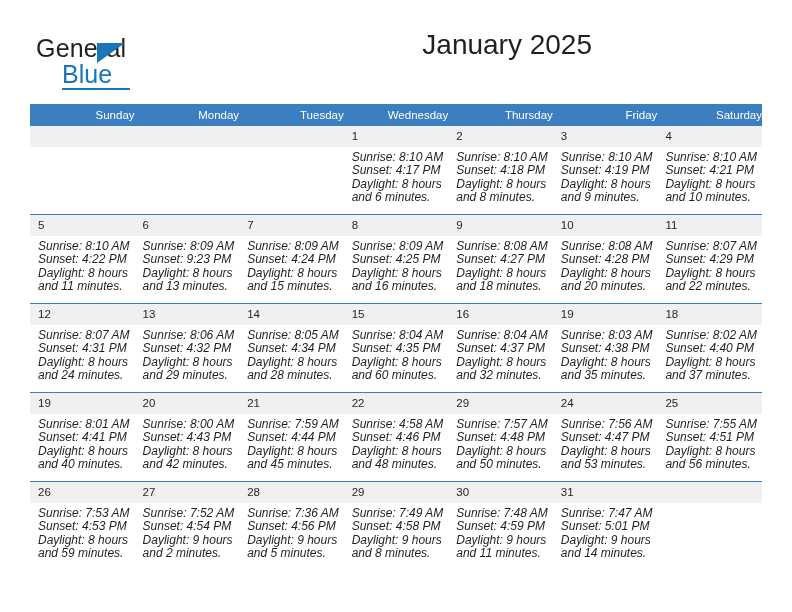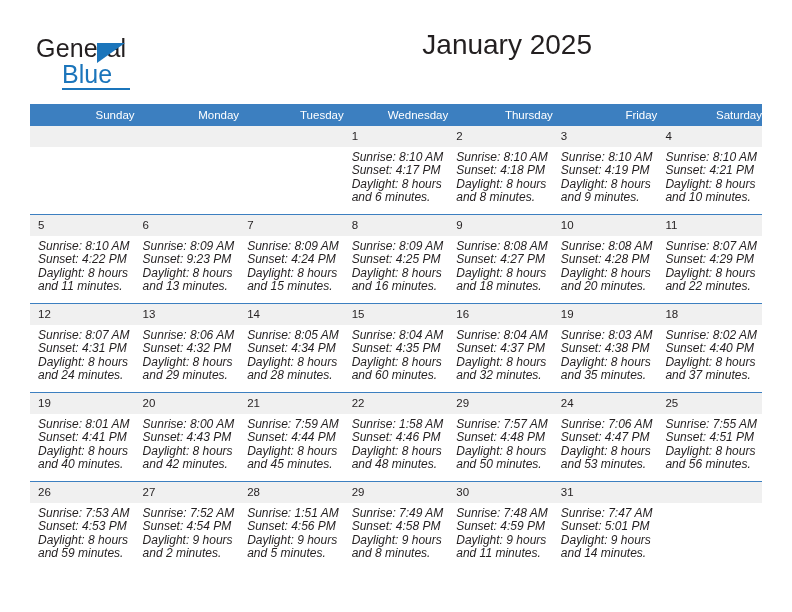--- a/index.html
+++ b/index.html
@@ -378,39 +378,39 @@
             <div class="cellbody">
               <div>Sunrise: 7:59 AM</div>
               <div>Sunset: 4:44 PM</div>
               <div>Daylight: 8 hours</div>
               <div>and 45 minutes.</div>
             </div>
           </td>
           <td>
             <div class="daynum">22</div>
             <div class="cellbody">
-              <div>Sunrise: 1:58 AM</div>
+              <div>Sunrise: 4:58 AM</div>
               <div>Sunset: 4:46 PM</div>
               <div>Daylight: 8 hours</div>
               <div>and 48 minutes.</div>
             </div>
           </td>
           <td>
             <div class="daynum">29</div>
             <div class="cellbody">
               <div>Sunrise: 7:57 AM</div>
               <div>Sunset: 4:48 PM</div>
               <div>Daylight: 8 hours</div>
               <div>and 50 minutes.</div>
             </div>
           </td>
           <td>
             <div class="daynum">24</div>
             <div class="cellbody">
-              <div>Sunrise: 7:06 AM</div>
+              <div>Sunrise: 7:56 AM</div>
               <div>Sunset: 4:47 PM</div>
               <div>Daylight: 8 hours</div>
               <div>and 53 minutes.</div>
             </div>
           </td>
           <td>
             <div class="daynum">25</div>
             <div class="cellbody">
               <div>Sunrise: 7:55 AM</div>
               <div>Sunset: 4:51 PM</div>
@@ -434,21 +434,21 @@
             <div class="cellbody">
               <div>Sunrise: 7:52 AM</div>
               <div>Sunset: 4:54 PM</div>
               <div>Daylight: 9 hours</div>
               <div>and 2 minutes.</div>
             </div>
           </td>
           <td>
             <div class="daynum">28</div>
             <div class="cellbody">
-              <div>Sunrise: 1:51 AM</div>
+              <div>Sunrise: 7:36 AM</div>
               <div>Sunset: 4:56 PM</div>
               <div>Daylight: 9 hours</div>
               <div>and 5 minutes.</div>
             </div>
           </td>
           <td>
             <div class="daynum">29</div>
             <div class="cellbody">
               <div>Sunrise: 7:49 AM</div>
               <div>Sunset: 4:58 PM</div>

